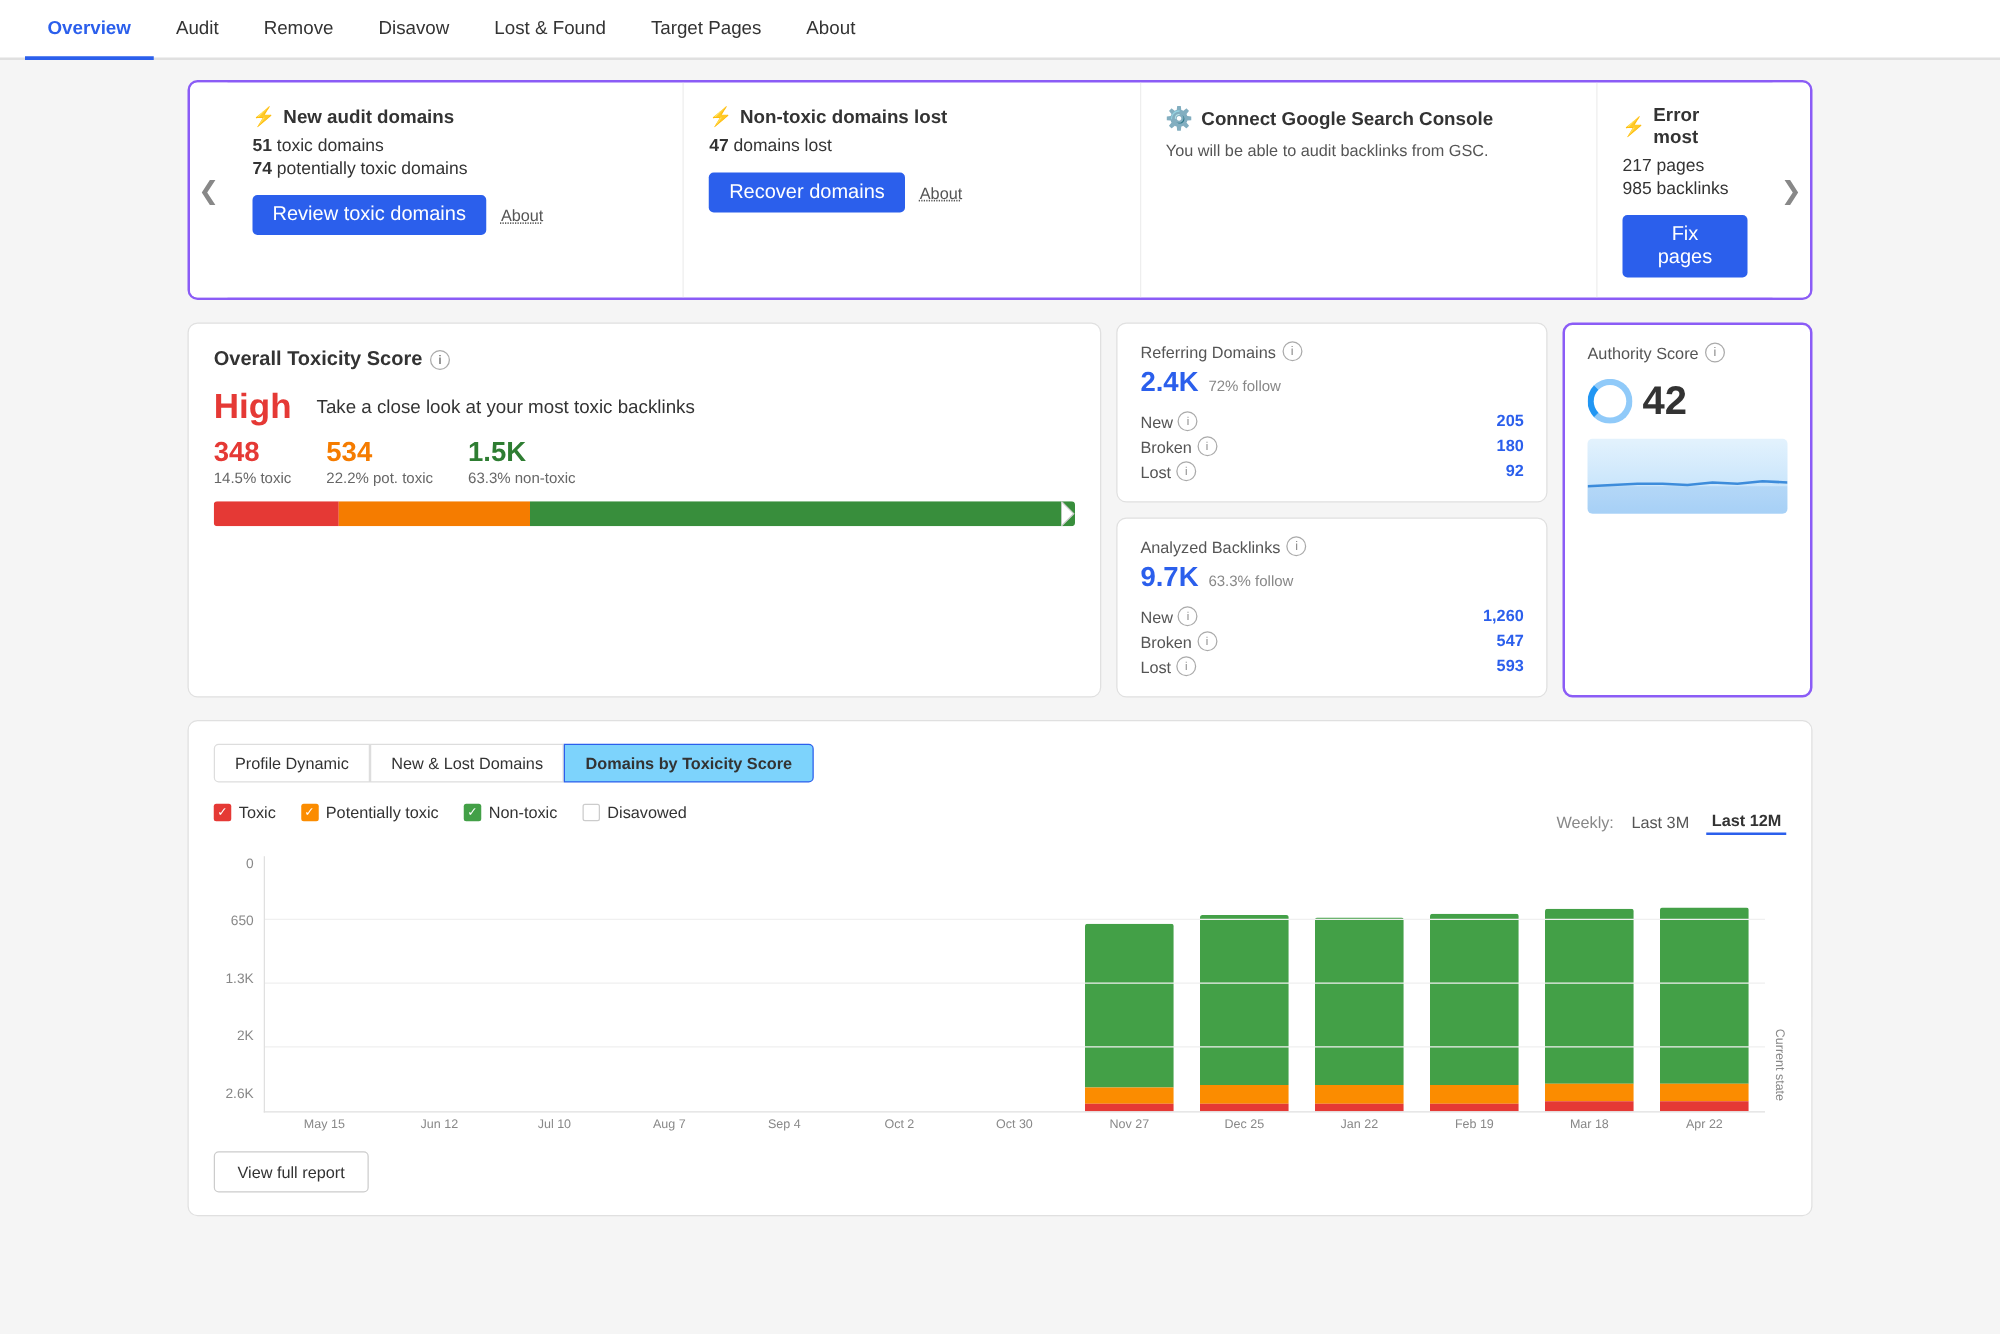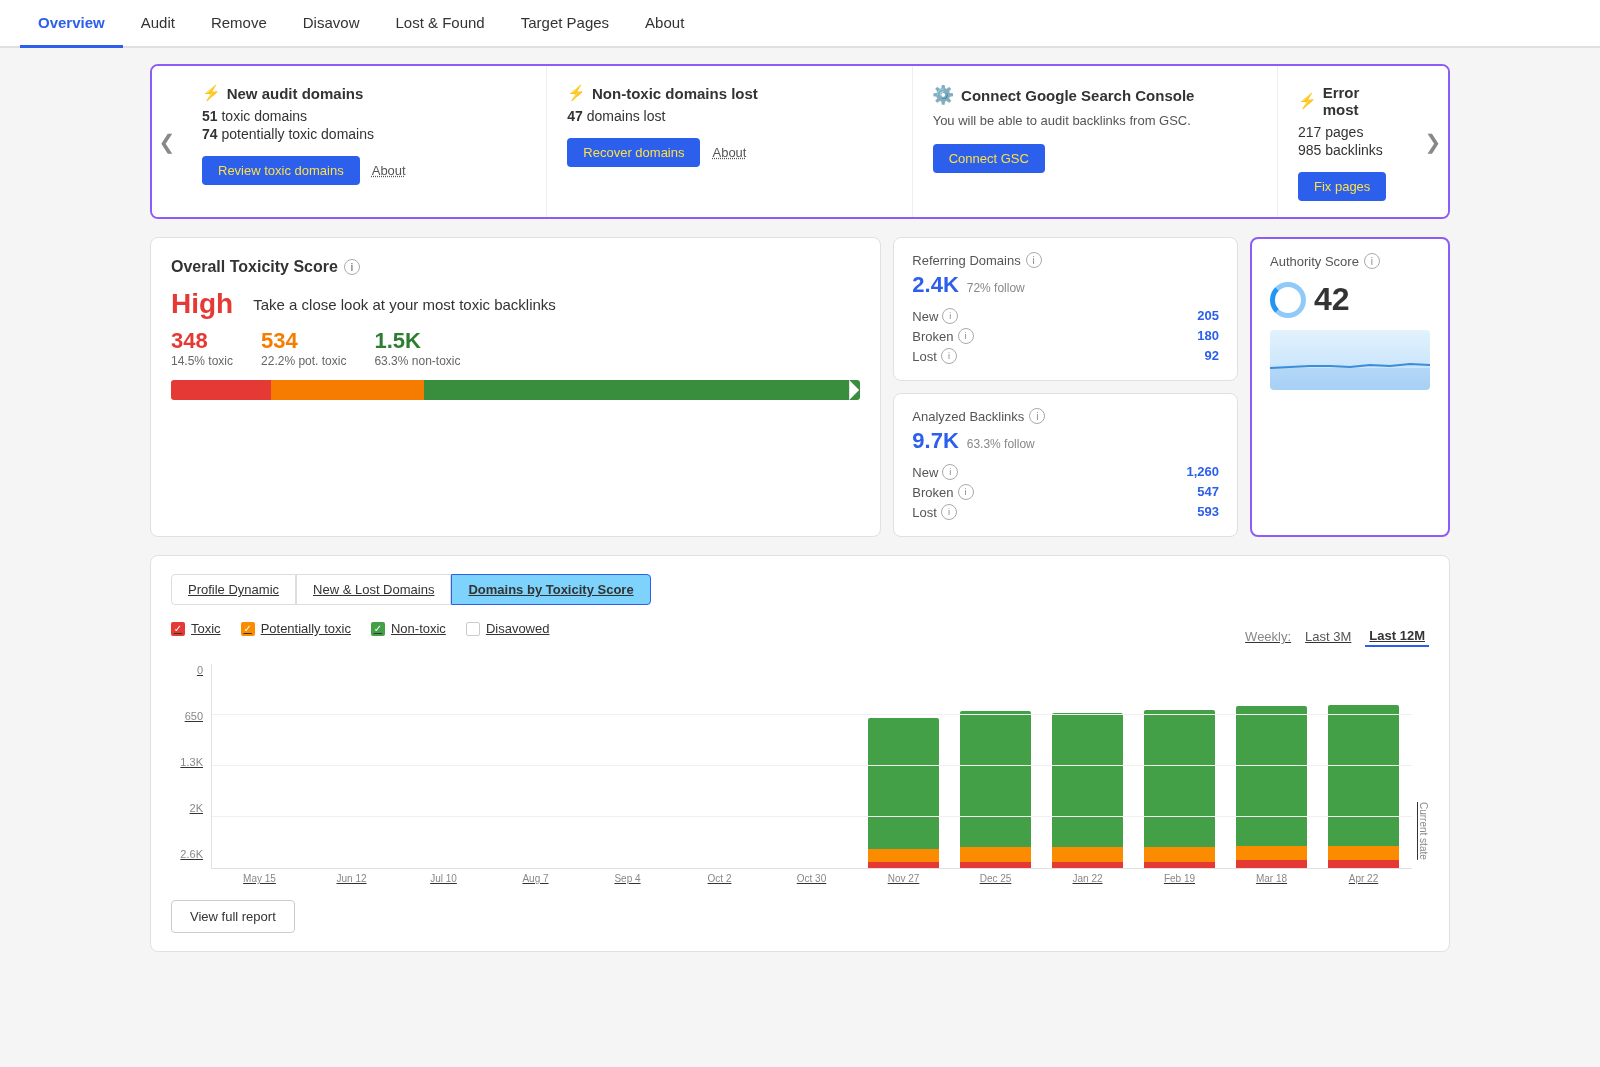--- a/index.html
+++ b/index.html
@@ -91,25 +91,25 @@
     .notif-stat { font-size: 14px; margin-bottom: 2px; color: #333; }
     .notif-stat strong { font-weight: 600; }
     .notif-actions {
       margin-top: 14px;
       display: flex;
       align-items: center;
       gap: 12px;
     }
     .btn-primary {
       background: #2b5fec;
-      color: #fde047;
+      color: #ffffff;
       border: none;
       border-radius: 4px;
       padding: 7px 16px;
-      font-size: 13px;
+      font-size: 16px;
       cursor: pointer;
       font-weight: 500;
     }
     .btn-link {
       background: none;
       border: none;
       color: #555;
       cursor: pointer;
       font-size: 13px;
       text-decoration: underline dotted;
@@ -266,21 +266,20 @@
       height: 22px;
       background: rgba(25,118,210,0.12);
     }
 
     
     .chart-section {
       background: #fff;
       border: 1px solid #e0e0e0;
       border-radius: 8px;
       padding: 18px 20px;
-      text-decoration: underline;
     }
     .chart-tabs {
       display: flex;
       gap: 0;
       margin-bottom: 16px;
     }
     .chart-tab {
       padding: 7px 16px;
       border: 1px solid #ddd;
       cursor: pointer;
@@ -494,23 +493,20 @@
           <button class="btn-link">About</button>
         </div>
       </div>
 
       <div class="notif-card">
         <div class="notif-card-title">
           <span class="gear-icon">⚙️</span>
           <span>Connect Google Search Console</span>
         </div>
         <div class="notif-card-desc">You will be able to audit backlinks from GSC.</div>
-        <div class="notif-actions">
-          <button class="btn-primary">Connect GSC</button>
-        </div>
       </div>
 
       <div class="notif-card" style="max-width: 140px; overflow: hidden;">
         <div class="notif-card-title">
           <span class="lightning">⚡</span>
           <span>Error most</span>
         </div>
         <div class="notif-stat">217 pages</div>
         <div class="notif-stat">985 backlinks</div>
         <div class="notif-actions">

